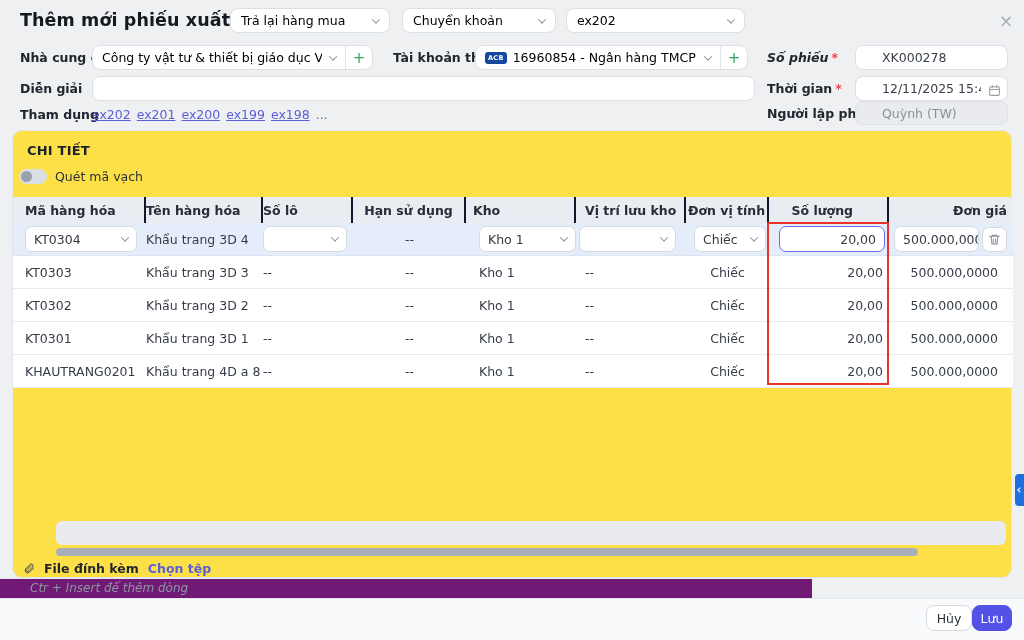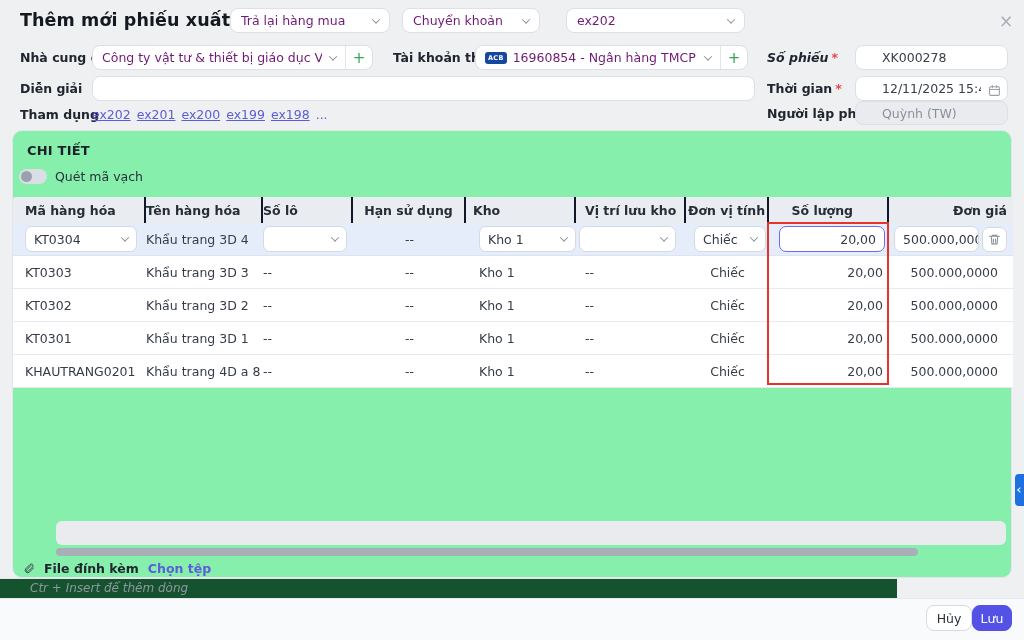--- a/index.html
+++ b/index.html
@@ -8,35 +8,35 @@
   .screen { position:absolute; inset:0; }
 
   .abs { position:absolute; }
   .lbl { font-size:12.5px; font-weight:700; color:#20262f; line-height:25px; }
   .req { color:#e5484d; margin-left:3px; }
 
   .title { font-size:17.5px; font-weight:800; color:#14181f; letter-spacing:.1px; }
 
   .select, .combo, .tinput { background:#fff; border:1px solid #dcdfe5; border-radius:8px; height:25px; }
   .select { display:flex; align-items:center; justify-content:space-between; padding:0 10px; cursor:pointer; }
-  .sel-text { font-size:12.5px; color:#701a75; white-space:nowrap; overflow:hidden; }
+  .sel-text { font-size:12.5px; color:#000000; white-space:nowrap; overflow:hidden; }
   .chev { display:inline-block; width:6px; height:6px; border-right:1.5px solid #8a919b; border-bottom:1.5px solid #8a919b; transform:rotate(45deg) translate(-1px,-1px); flex:none; margin-left:8px; }
 
   .combo { display:flex; align-items:stretch; }
   .combo-main { flex:1; display:flex; align-items:center; justify-content:space-between; padding:0 9px; min-width:0; cursor:pointer; }
   .combo-add { width:27px; border-left:1px solid #e2e5ea; display:flex; align-items:center; justify-content:center; color:#36a45d; font-size:15px; font-weight:500; cursor:pointer; }
 
   .tinput { width:100%; height:100%; padding:0 26px; font-size:12.5px; color:#39404b; font-family:inherit; outline:none; }
   .badge-acb { background:#16479e; color:#fff; font-size:6.5px; font-weight:700; border-radius:3px; padding:2px 3px; margin-right:6px; letter-spacing:.3px; flex:none; }
 
   .close-x { font-size:17px; color:#a7adb6; cursor:pointer; line-height:1; }
 
   .link { font-size:12.5px; color:#5b5ed8; text-decoration:underline; cursor:pointer; }
 
-  .card { position:absolute; left:12px; top:130px; width:1000px; height:448px; background:#86efac; border:1px solid #e3e5ea; border-radius:10px; }
+  .card { position:absolute; left:12px; top:130px; width:1000px; height:448px; background:#fde047; border:1px solid #e3e5ea; border-radius:10px; }
   .card-heading { font-size:13px; font-weight:800; color:#1b212b; letter-spacing:.2px; }
 
   .toggle { width:28px; height:15px; border-radius:8px; background:#dadfe6; position:relative; cursor:pointer; flex:none; }
   .toggle .knob { position:absolute; left:2px; top:2px; width:11px; height:11px; border-radius:50%; background:#99a1ac; }
 
   .grid { display:grid; grid-template-columns:133px 117px 90px 113px 110px 110px 83px 120px 124px; width:1000px; }
   .ghead { background:#e9ecf1; height:26px; border-radius:2px 2px 0 0; }
   .trow { height:33px; background:#fff; border-bottom:1px solid #e8eaef; cursor:pointer; }
   .trow.edit { background:#e6edfa; border-bottom:1px solid #dde4f1; }
   .cell { font-size:12.5px; color:#363d48; display:flex; align-items:center; height:100%; min-width:0; white-space:nowrap; }
@@ -53,21 +53,21 @@
   .mini { height:26px; background:#fff; border:1px solid #d5dae1; border-radius:7px; display:flex; align-items:center; justify-content:space-between; padding:0 8px; font-size:12.5px; color:#333a44; cursor:pointer; }
   .qty-input { width:106px; height:26px; border:1.5px solid #6e6be6; border-radius:7px; text-align:right; font-size:12.5px; color:#333a44; padding:0 8px; font-family:inherit; outline:none; background:#fff; }
   .price-clip { width:85px; height:26px; border:1px solid #d5dae1; border-radius:7px; background:#fff; display:flex; align-items:center; padding:0 8px; overflow:hidden; white-space:nowrap; font-size:12.5px; color:#333a44; }
   .trashbtn { width:25px; height:25px; border:1px solid #d5dae1; border-radius:7px; background:#fff; display:flex; align-items:center; justify-content:center; cursor:pointer; margin-left:3px; flex:none; }
 
   .hl-box { border:2px solid #e8322a; pointer-events:none; z-index:5; }
 
   .scroll-band { background:#e9ebef; border-radius:6px; }
   .scroll-thumb { background:#a9afb8; border-radius:4px; cursor:grab; }
 
-  .hintbar { position:absolute; left:0; top:578px; width:897px; height:20px; background:#14532d; border-top:1px solid #e5e8ec; }
+  .hintbar { position:absolute; left:0; top:578px; width:812px; height:20px; background:#701a75; border-top:1px solid #e5e8ec; }
   .hint-text { font-size:12px; font-style:italic; color:#8f96a0; line-height:19px; padding-left:30px; }
 
   .footer { position:absolute; left:0; top:598px; width:1024px; height:42px; background:#f9fafb; border-top:1px solid #e5e8ec; }
   .btn { height:26px; border-radius:8px; font-size:12.5px; display:flex; align-items:center; justify-content:center; cursor:pointer; font-family:inherit; }
   .btn-cancel { width:46px; background:#fff; border:1px solid #d7dade; color:#2b3039; }
   .btn-save { width:40px; background:#5452e6; border:1px solid #5452e6; color:#fff; }
 
   .side-tab { position:absolute; left:1015px; top:474px; width:9px; height:32px; background:#1e6fe0; border-radius:4px 0 0 4px; display:flex; align-items:center; justify-content:center; cursor:pointer; }
   .side-tab .chv { width:4px; height:4px; border-left:1.5px solid #fff; border-bottom:1.5px solid #fff; transform:rotate(45deg); margin-left:1px; }
 </style>
@@ -75,21 +75,21 @@
 <body>
 
 <div class="screen">
 
   <div class="abs title" style="left:20px; top:10px;">Thêm mới phiếu xuất kho</div>
 
   <div class="abs select" style="left:230px; top:8px; width:160px;">
     <span class="sel-text">Trả lại hàng mua</span>
     <span class="chev"></span>
   </div>
-  <div class="abs select" style="left:402px; top:8px; width:138px;">
+  <div class="abs select" style="left:402px; top:8px; width:154px;">
     <span class="sel-text">Chuyển khoản</span>
     <span class="chev"></span>
   </div>
   <div class="abs select" style="left:566px; top:8px; width:179px;">
     <span class="sel-text">ex202</span>
     <span class="chev"></span>
   </div>
 
   <div class="abs close-x" style="left:999px; top:13px;">×</div>
 

